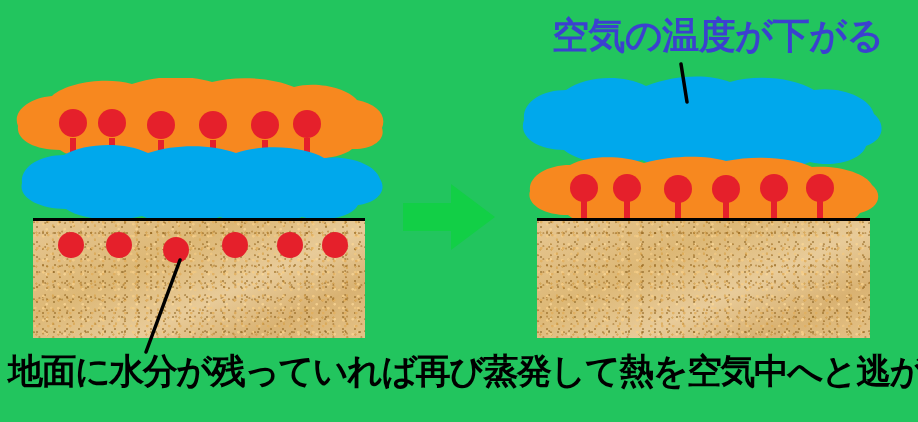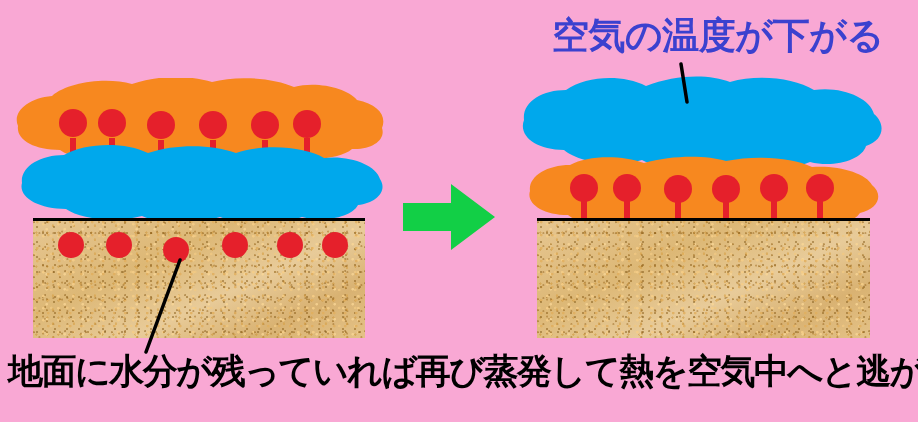--- a/index.html
+++ b/index.html
@@ -7,21 +7,21 @@
     padding: 0;
     background: #ffffff;
   }
   body {
     font-family: "Liberation Sans", "DejaVu Sans", sans-serif;
   }
   #stage {
     position: relative;
     width: 918px;
     height: 422px;
-    background: #f9a8d4;
+    background: #22c55e;
     overflow: hidden;
   }
 
   
   .top-label {
     position: absolute;
     left: 552px;
     top: 16px;
     font-size: 37px;
     font-weight: bold;

